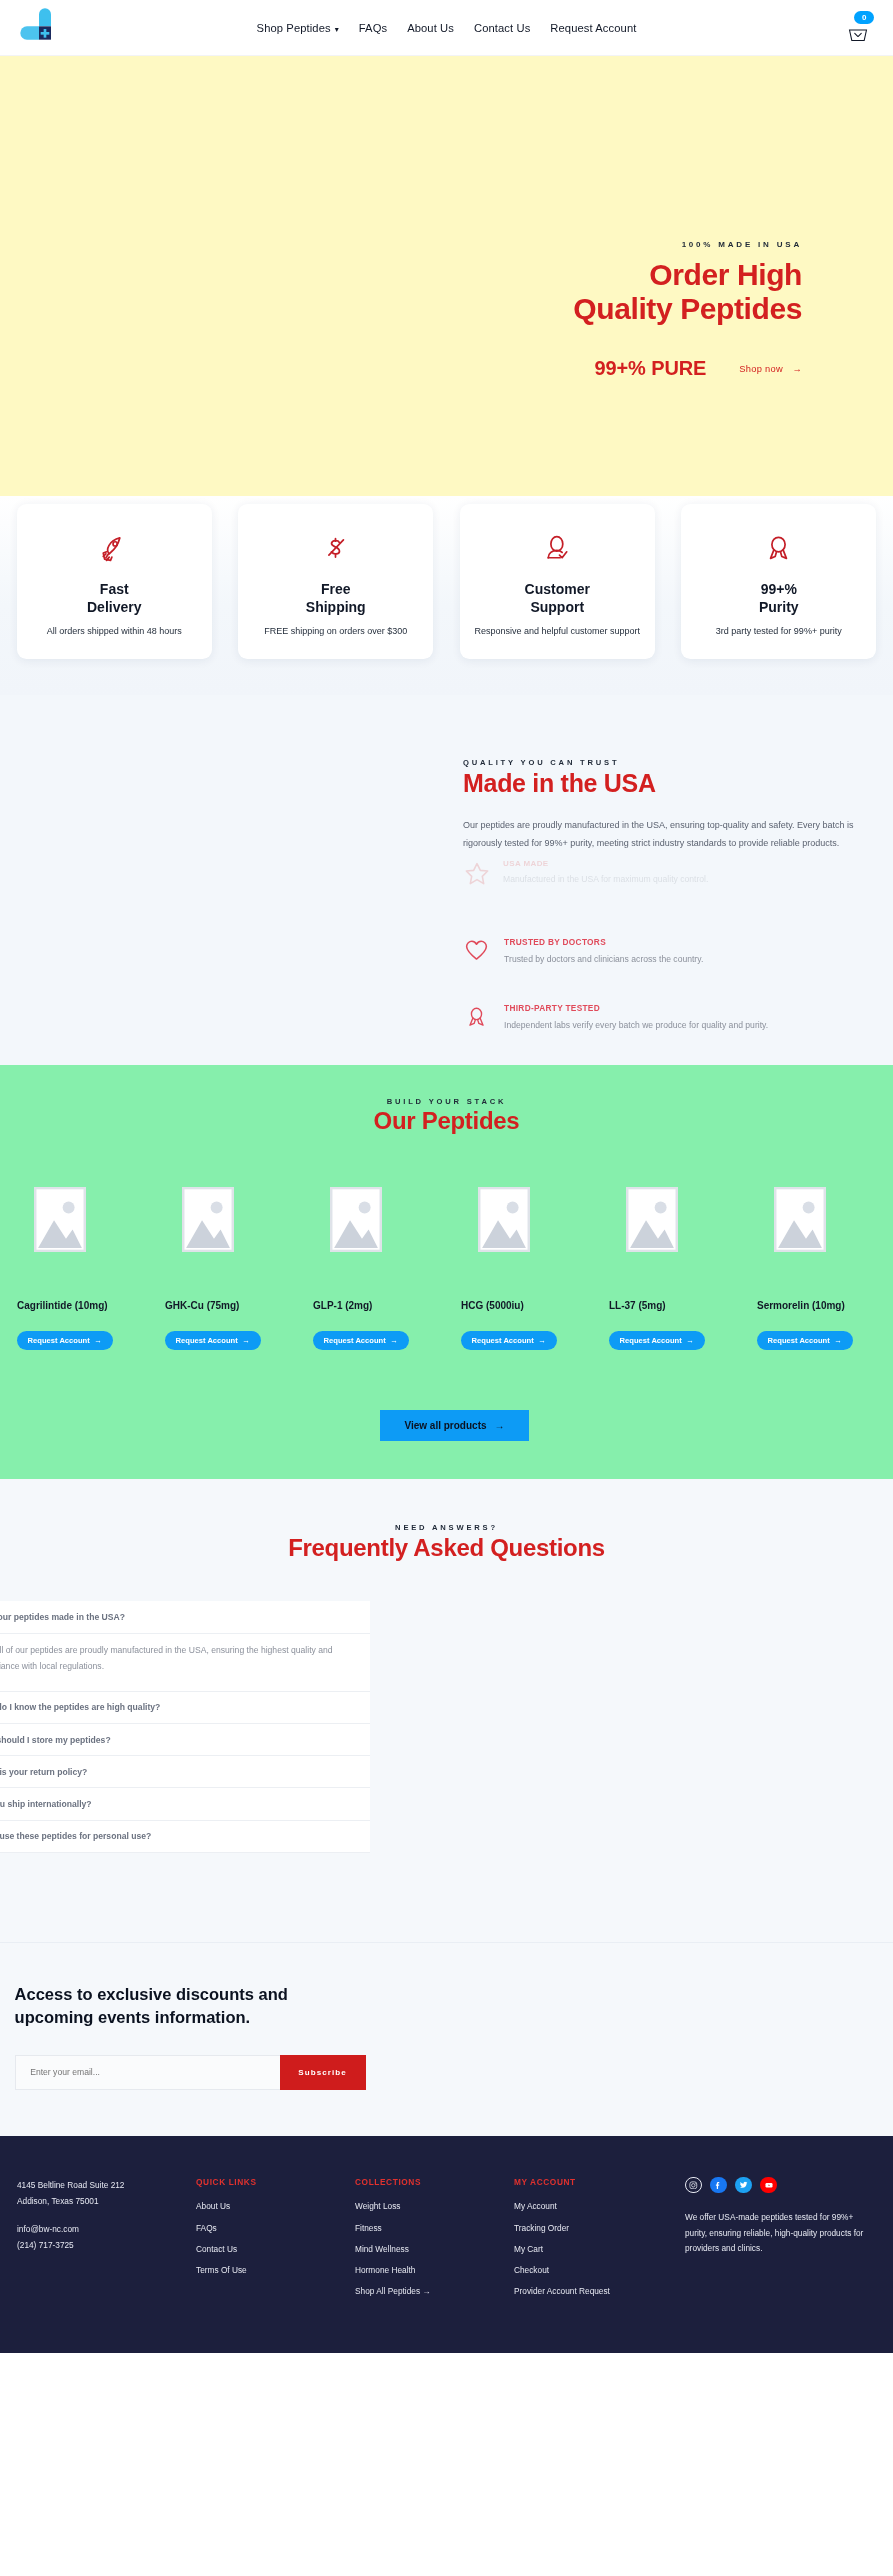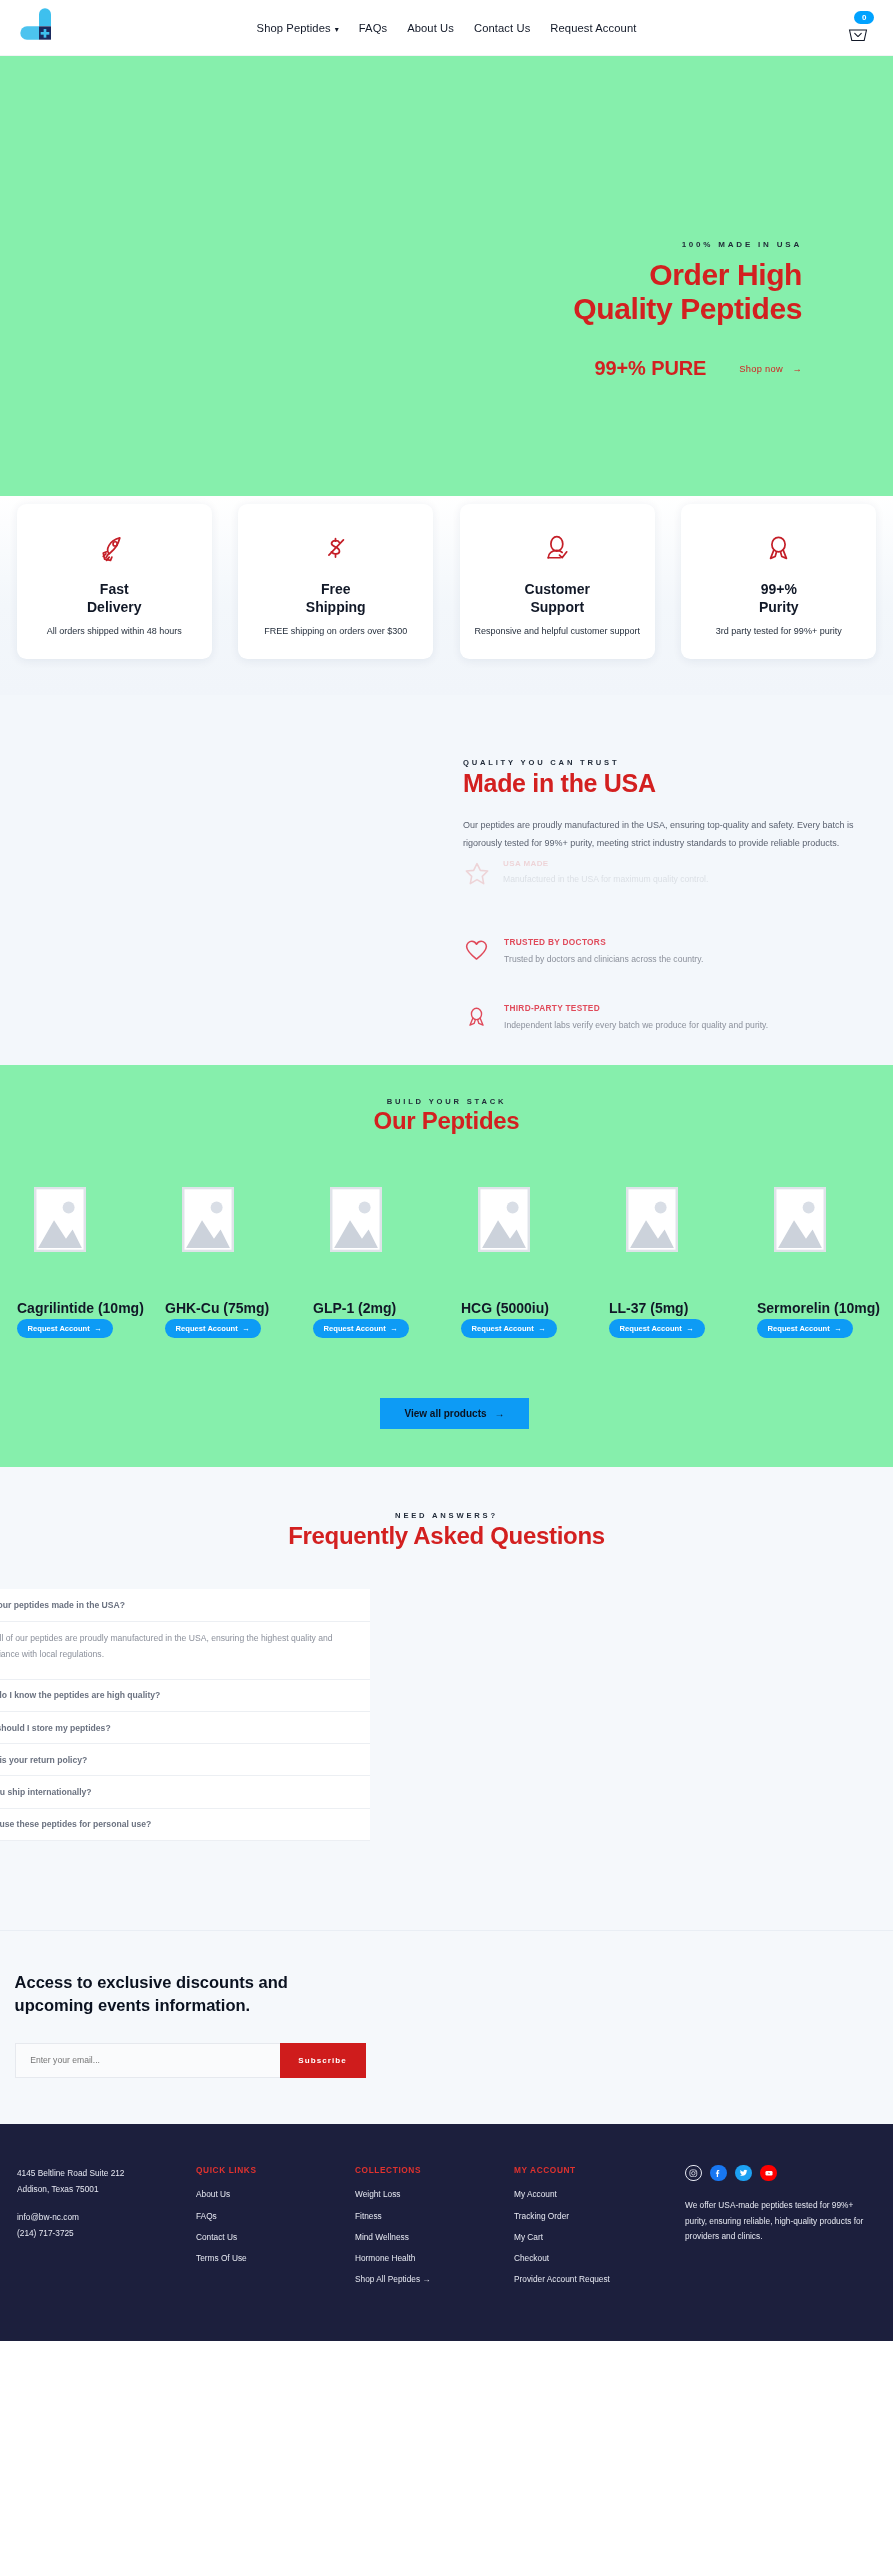--- a/index.html
+++ b/index.html
@@ -41,21 +41,21 @@
   .cart-badge{
     position:absolute;right:-1.3px;top:-1.3px;
     background:#00a2ff;color:#fff;border-radius:7.3px;
     min-width:20px;height:13.2px;font-size:8px;
     display:flex;align-items:center;justify-content:center;
     font-weight:600;padding:0 4.6px;z-index:2;
   }
 
   
   .hero{
-    height:440px;background:#86efac;
+    height:440px;background:#fef9c3;
     position:relative;
   }
   .hero-inner{
     position:absolute;right:91px;top:184px;
     text-align:right;
   }
   .eyebrow{
     font-size:8px;letter-spacing:2.8px;color:#1f2937;
     font-weight:600;margin-bottom:9.3px;
   }
@@ -123,21 +123,21 @@
   }
   .sec-h2{text-align:center;font-size:24px;color:#d32020;font-weight:700;letter-spacing:-0.3px}
   .prod-grid{
     display:flex;justify-content:center;gap:29px;margin-top:46px;padding:0 10.6px;
   }
   .prod{width:119px;text-align:left}
   .ph{
     width:61px;height:77px;margin-bottom:42px;
     display:flex;align-items:center;justify-content:center;margin-left:12px;
   }
-  .pname{font-size:14px;font-weight:600;color:#111827;margin-bottom:3px;white-space:nowrap}
+  .pname{font-size:10px;font-weight:600;color:#111827;margin-bottom:20px;white-space:nowrap}
   .pbtn{
     display:inline-flex;align-items:center;gap:4.6px;
     background:#0d9bf5;color:#fff;border:none;border-radius:11.2px;
     font-size:7.6px;font-weight:600;padding:5.3px 10.6px;cursor:pointer;
     font-family:"Liberation Sans",sans-serif;white-space:nowrap;
   }
   .carousel-btn{
     position:absolute;top:1353px;width:22.5px;height:22.5px;border-radius:50%;
     background:#f1f3f6;border:none;display:flex;align-items:center;justify-content:center;
     color:#9aa0ab;font-size:10px;cursor:pointer;z-index:5;

